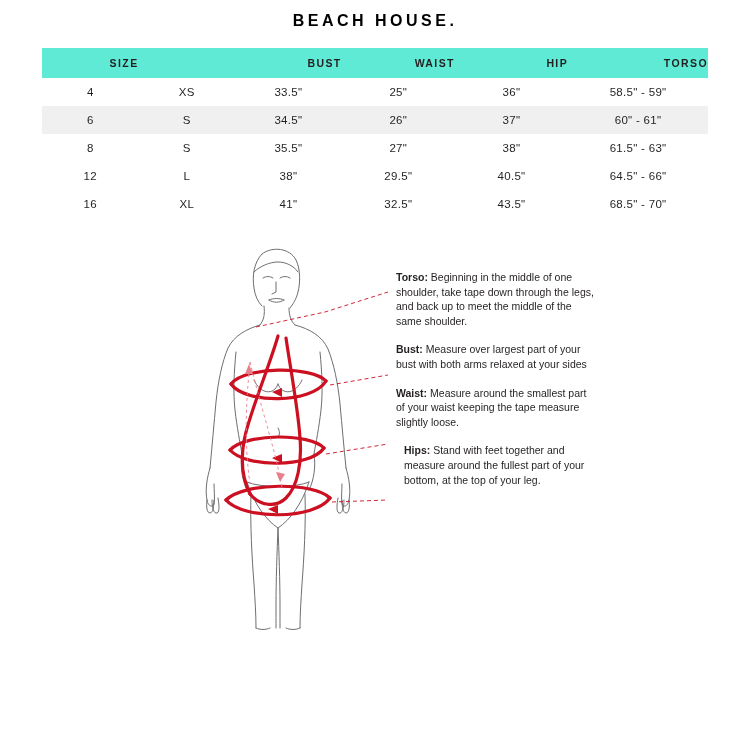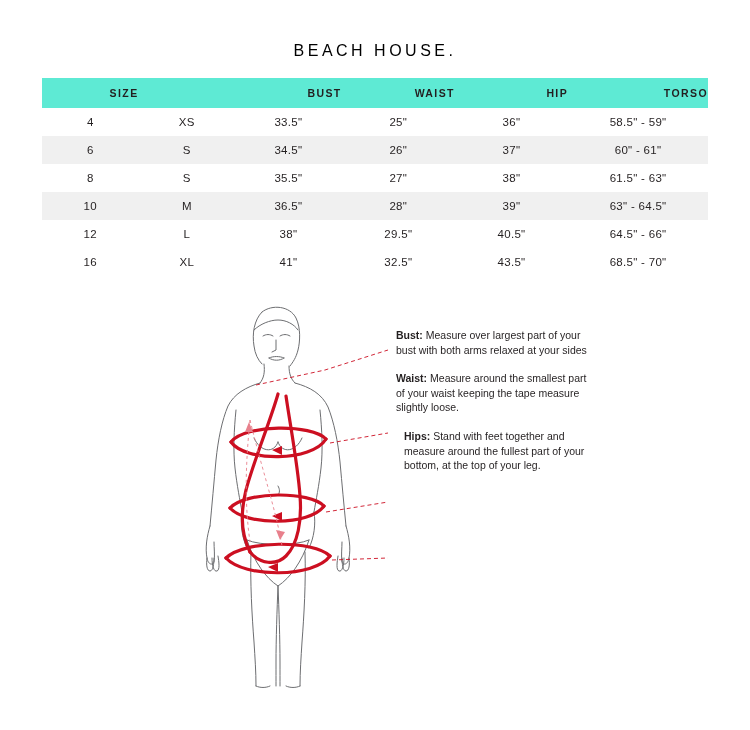--- a/index.html
+++ b/index.html
@@ -13,23 +13,23 @@
     background: #ffffff;
     font-family: "Liberation Sans", sans-serif;
     color: #231f20;
     overflow: hidden;
     position: relative;
   }
 
   
   .brand {
     text-align: center;
-    padding-top: 42px;
+    padding-top: 12px;
     font-size: 16px;
-    font-weight: normal;
+    font-weight: bold;
     letter-spacing: 3.5px;
     color: #000;
   }
 
   
   .table-wrap {
     margin: 18px 42px 0 42px;
   }
   table.size-chart {
     width: 100%;
@@ -134,28 +134,20 @@
         <td>60" - 61"</td>
       </tr>
       <tr>
         <td>8</td>
         <td>S</td>
         <td>35.5"</td>
         <td>27"</td>
         <td>38"</td>
         <td>61.5" - 63"</td>
       </tr>
-      <tr class="alt">
-        <td>10</td>
-        <td>M</td>
-        <td>36.5"</td>
-        <td>28"</td>
-        <td>39"</td>
-        <td>63" - 64.5"</td>
-      </tr>
       <tr>
         <td>12</td>
         <td>L</td>
         <td>38"</td>
         <td>29.5"</td>
         <td>40.5"</td>
         <td>64.5" - 66"</td>
       </tr>
       <tr>
         <td>16</td>
@@ -254,20 +246,23 @@
     <g fill="none" stroke="#cc0f21" stroke-width="0.9" stroke-dasharray="4 3">
       <path d="M256 95 L325 80 L388 60"></path>
       <path d="M330 153 L388 143"></path>
       <path d="M326 222 L388 212"></path>
       <path d="M332 270 L388 268"></path>
     </g>
   </svg>
 
   <div class="notes">
     <div class="note">
+      <span class="lbl">Torso:</span><span> Beginning in the middle of one shoulder, take tape down through the legs, and back up to meet the middle of the same shoulder.</span>
+    </div>
+    <div class="note">
       <span class="lbl">Bust:</span><span> Measure over largest part of your bust with both arms relaxed at your sides</span>
     </div>
     <div class="note">
       <span class="lbl">Waist:</span><span> Measure around the smallest part of your waist keeping the tape measure slightly loose.</span>
     </div>
     <div class="note">
       <span class="lbl">Hips:</span><span> Stand with feet together and measure around the fullest part of your bottom, at the top of your leg.</span>
     </div>
   </div>
 </div>

